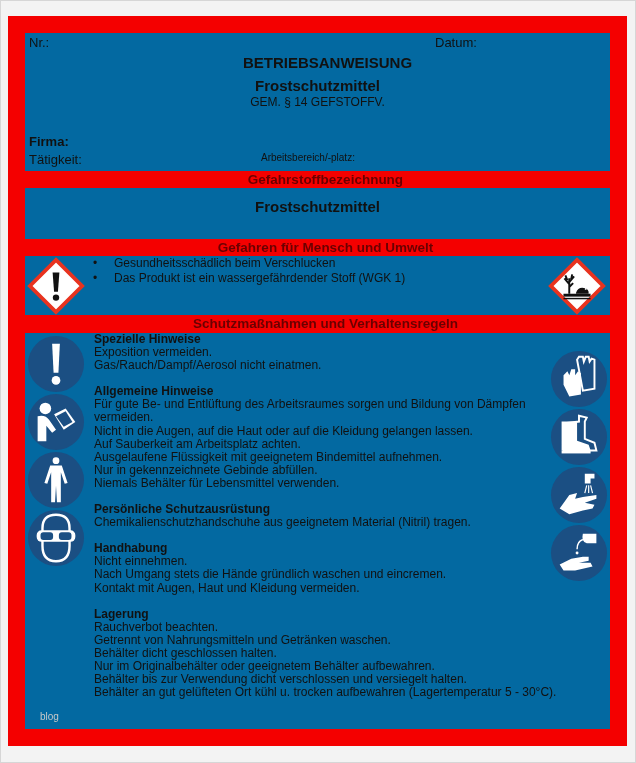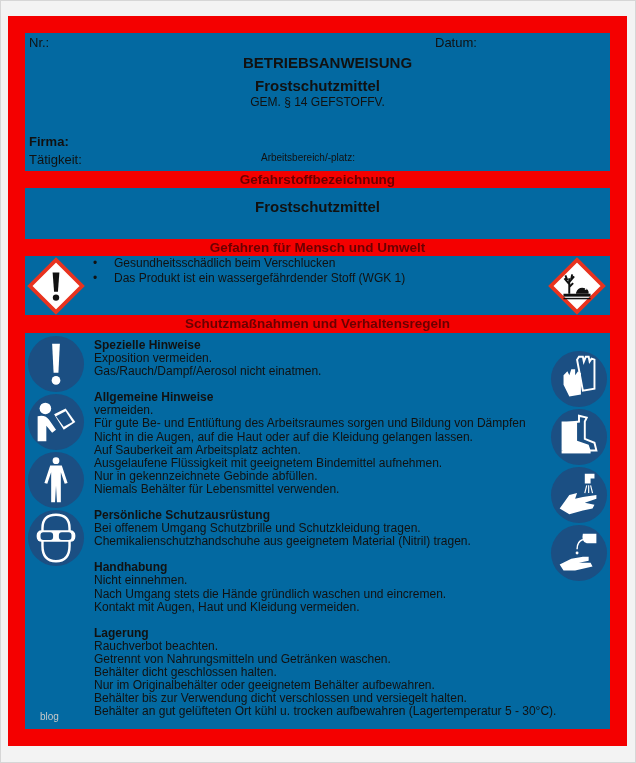--- a/index.html
+++ b/index.html
@@ -19,21 +19,21 @@
     }
     .panel {
       position: absolute;
       left: 17px;
       width: 585px;
       background: #0369a1;
       text-decoration: underline;
     }
     .band {
       position: absolute;
-      left: 0; width: 619px;
+      left: 8px; width: 619px;
       text-align: center;
       font-weight: bold;
       font-size: 13.5px;
       color: #6b0000;
       line-height: 17px;
       border-radius: 6px;
     }
     
     #p1 { top: 17px; height: 138px; }
     #p1 .nr { position: absolute; left: 4px; top: 2px; font-size: 13px; }
@@ -54,21 +54,21 @@
     #p3 ul { position: absolute; left: 68px; top: 0px; list-style: none; font-size: 12px; line-height: 15px; }
     #p3 li { position: relative; padding-left: 21px; }
     #p3 li::before { content: "\2022"; position: absolute; left: 0; top: 0; font-size: 12px; }
     .ghs { position: absolute; top: 1px; width: 58px; height: 58px; }
     .ghs-left { left: 2px; }
     .ghs-right { left: 523px; }
 
     #b3 { top: 299px; height: 18px; }
     #p4 { top: 317px; height: 396px; }
     .content { position: absolute; left: 69px; top: 0px; font-size: 12px; line-height: 13.1px; width: 450px; }
-    .sec-title { font-weight: bold; margin-top: 6px; }
+    .sec-title { font-weight: bold; }
     .sec { margin-bottom: 13px; }
     .blue-icon { position: absolute; width: 58px; height: 58px; }
     .watermark { position: absolute; left: 15px; top: 378px; font-size: 10px; color: #c8c8c8; }
   </style>
 </head>
 <body>
 
 <div class="frame">
 
   <div class="panel" id="p1">
@@ -140,31 +140,30 @@
     </svg>
 
     <div class="content">
       <div class="sec">
         <div class="sec-title">Spezielle Hinweise</div>
         <div>Exposition vermeiden.</div>
         <div>Gas/Rauch/Dampf/Aerosol nicht einatmen.</div>
       </div>
       <div class="sec">
         <div class="sec-title">Allgemeine Hinweise</div>
+        <div style="white-space:nowrap;">Für gute Be- und Entlüftung des Arbeitsraumes sorgen und Bildung von Dämpfen</div>
         <div>vermeiden.</div>
-        <div style="white-space:nowrap;">Für gute Be- und Entlüftung des Arbeitsraumes sorgen und Bildung von Dämpfen</div>
         <div>Nicht in die Augen, auf die Haut oder auf die Kleidung gelangen lassen.</div>
         <div>Auf Sauberkeit am Arbeitsplatz achten.</div>
         <div>Ausgelaufene Flüssigkeit mit geeignetem Bindemittel aufnehmen.</div>
         <div>Nur in gekennzeichnete Gebinde abfüllen.</div>
         <div>Niemals Behälter für Lebensmittel verwenden.</div>
       </div>
       <div class="sec">
         <div class="sec-title">Persönliche Schutzausrüstung</div>
-        <div>Bei offenem Umgang Schutzbrille und Schutzkleidung tragen.</div>
         <div>Chemikalienschutzhandschuhe aus geeignetem Material (Nitril) tragen.</div>
       </div>
       <div class="sec">
         <div class="sec-title">Handhabung</div>
         <div>Nicht einnehmen.</div>
         <div>Nach Umgang stets die Hände gründlich waschen und eincremen.</div>
         <div>Kontakt mit Augen, Haut und Kleidung vermeiden.</div>
       </div>
       <div class="sec">
         <div class="sec-title">Lagerung</div>

